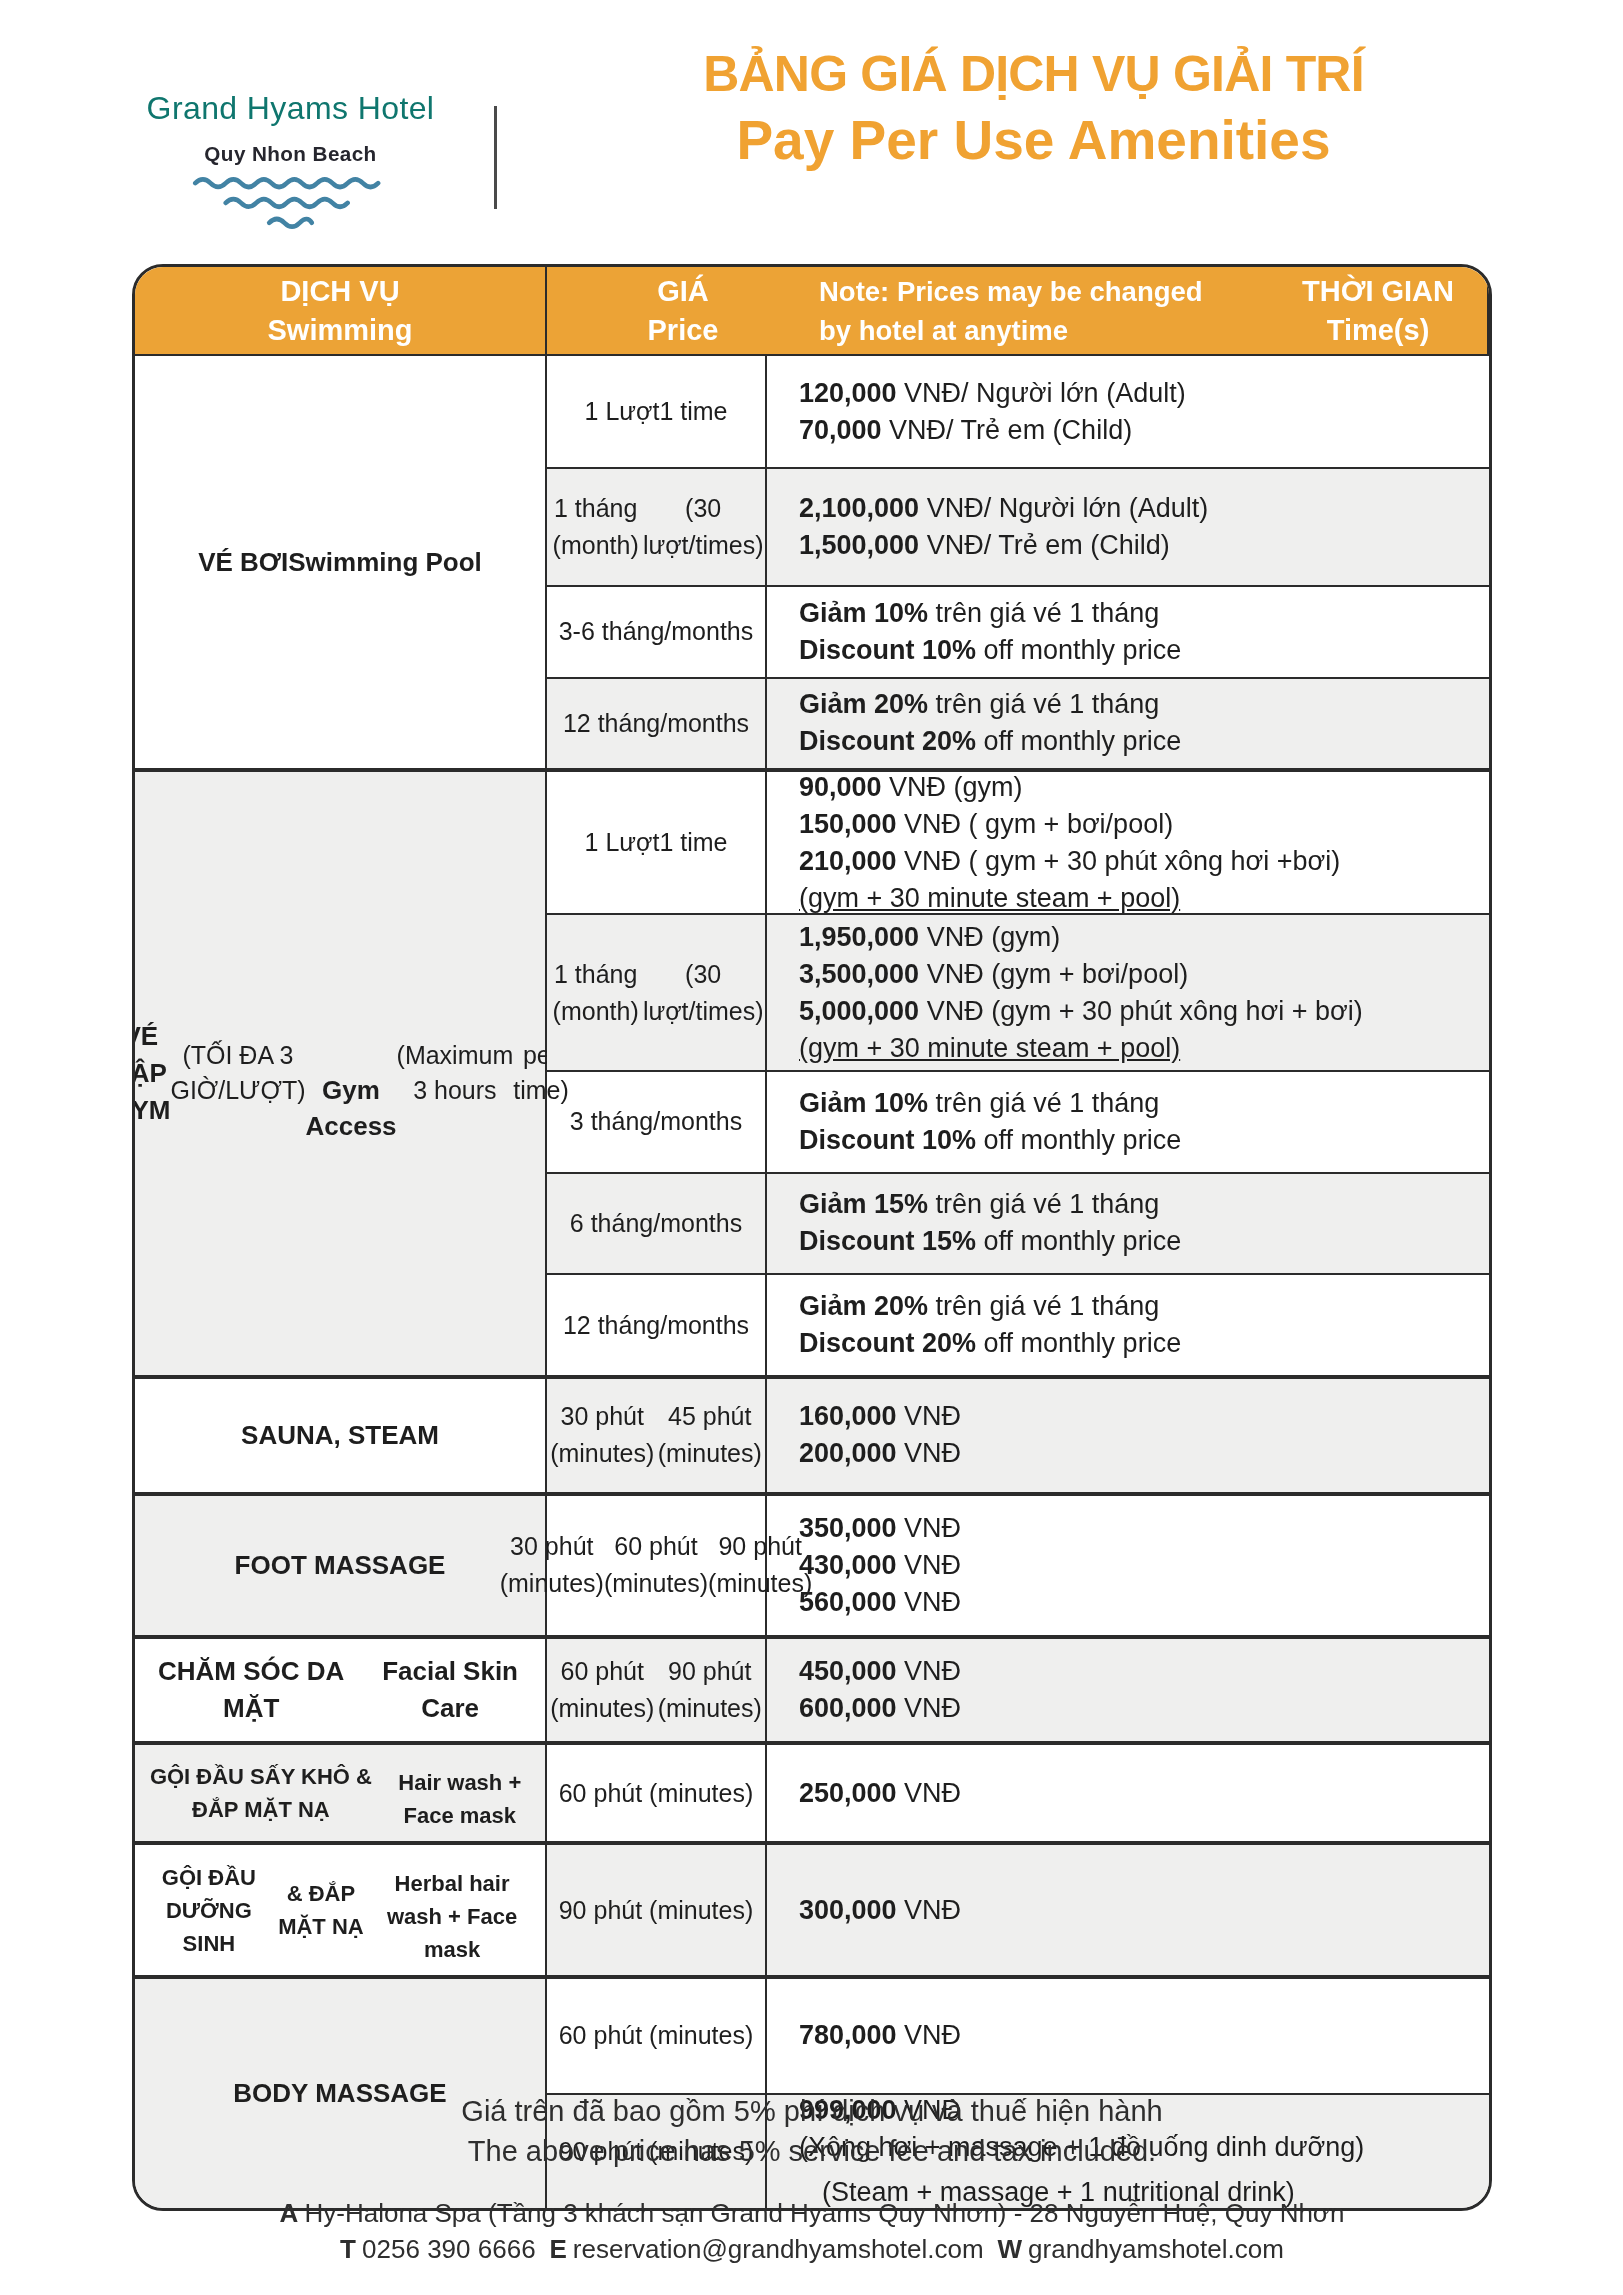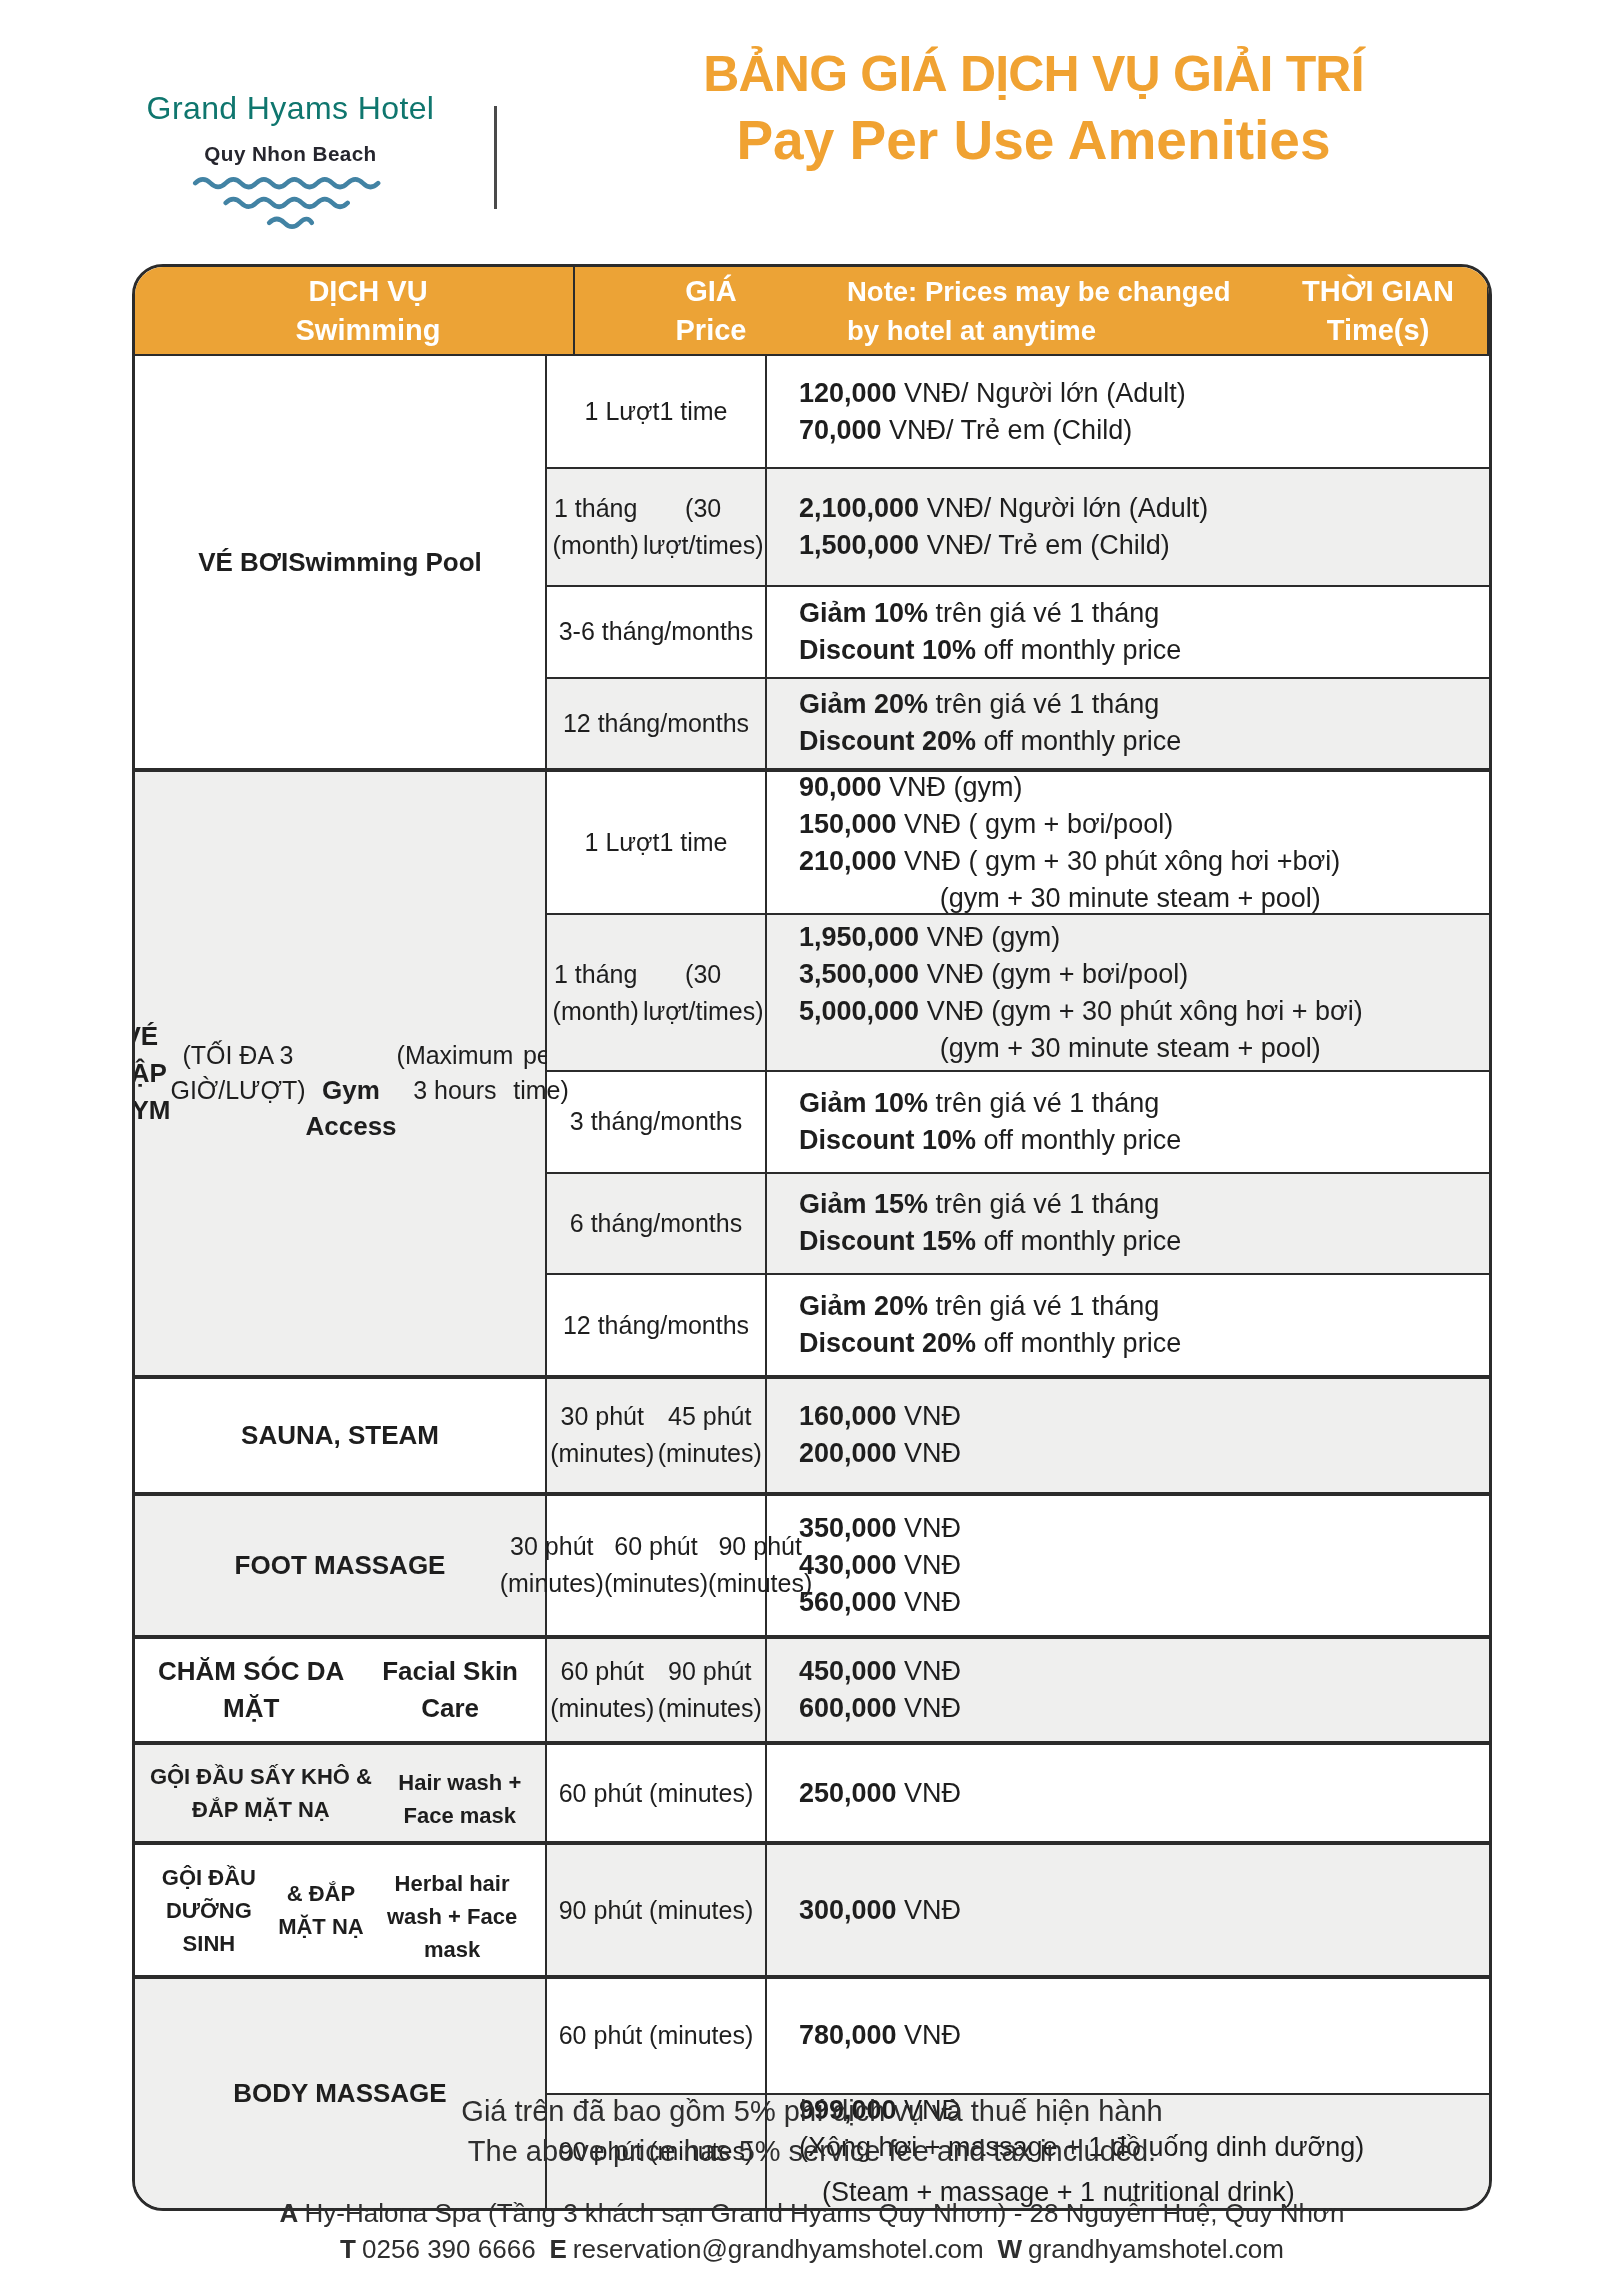--- a/index.html
+++ b/index.html
@@ -19,21 +19,21 @@
   .vdivider { position:absolute; left:494px; top:106px; width:3.1px; height:103px; background:#4a4a4a; }
   .page-title { position:absolute; left:559px; top:44px; width:949px; text-align:center;
                 color:#F0A232; font-weight:bold; }
   .title-vi { font-size:50px; line-height:1.22; letter-spacing:-0.8px; }
   .title-en { font-size:55px; line-height:1.1; margin-top:4.6px; }
 
   
   .price-table { position:absolute; left:132px; top:264px; width:1360px;
                  border:3.1px solid #2B2B2B; border-radius:31px; overflow:hidden; background:#fff; }
   .thead { display:flex; background:#ECA336; color:#fff; font-weight:bold;
-           min-height:80px; border-bottom:2.3px solid #2B2B2B; font-size:29px; line-height:1.32;padding-left:28px; }
+           min-height:80px; border-bottom:2.3px solid #2B2B2B; font-size:29px; line-height:1.32; }
   .th { display:flex; flex-direction:column; justify-content:center; align-items:center; text-align:center; padding:4.6px 0; }
   .th1 { width:412px; border-right:2.3px solid #2B2B2B; }
   .th2 { width:220px; border-right:2.3px solid #2B2B2B; }
   .th3 { flex:1; flex-direction:row; text-align:left; padding:4.6px 0; }
   .th3-price { width:272px; display:flex; flex-direction:column; justify-content:center; align-items:center; text-align:center; }
   .th3-note  { flex:1; font-size:27.5px; line-height:1.42; padding-right:9.2px; }
 
   .section { display:flex; }
   .section + .section { border-top:4.6px solid #2B2B2B; }
   .svc { width:412px; border-right:2.3px solid #2B2B2B; display:flex; flex-direction:row;
@@ -48,21 +48,21 @@
   .rows { flex:1; display:flex; flex-direction:column; }
   .row { display:flex; flex:1; }
   .row + .row { border-top:2.3px solid #2B2B2B; }
   .row.gray .time, .row.gray .price { background:#EFEFEE; }
   .time { width:220px; border-right:2.3px solid #2B2B2B; display:flex; flex-direction:row;
           justify-content:center; align-items:center; text-align:center;
           font-size:25px; line-height:37px; padding:4.6px 1.5px; }
   .price { flex:1; display:flex; flex-direction:column; justify-content:center;
            font-size:27px; line-height:37px; padding:7.7px 15.3px 7.7px 32px; }
   .pb { font-weight:bold; }
-  .pl.ind-right { text-align:center; padding-right:12.2px; }
+  .pl.ind-right { text-align:left; padding-right:12.2px;text-decoration:underline; }
   .pl.ind30 { padding-left:23px; margin-top:7.7px; }
 
   
   .page-footer { position:absolute; left:0; top:2091px; width:100%; text-align:center; color:#2e2e2e; }
   .tax-note { font-size:29px; line-height:40px; }
   .addr-line { font-size:26px; line-height:36px; }
   .addr-block { margin-top:24px; }
   .flabel { font-weight:bold; margin-right:6.1px; }
   .fvalue { margin-right:13.8px; }
 </style>

